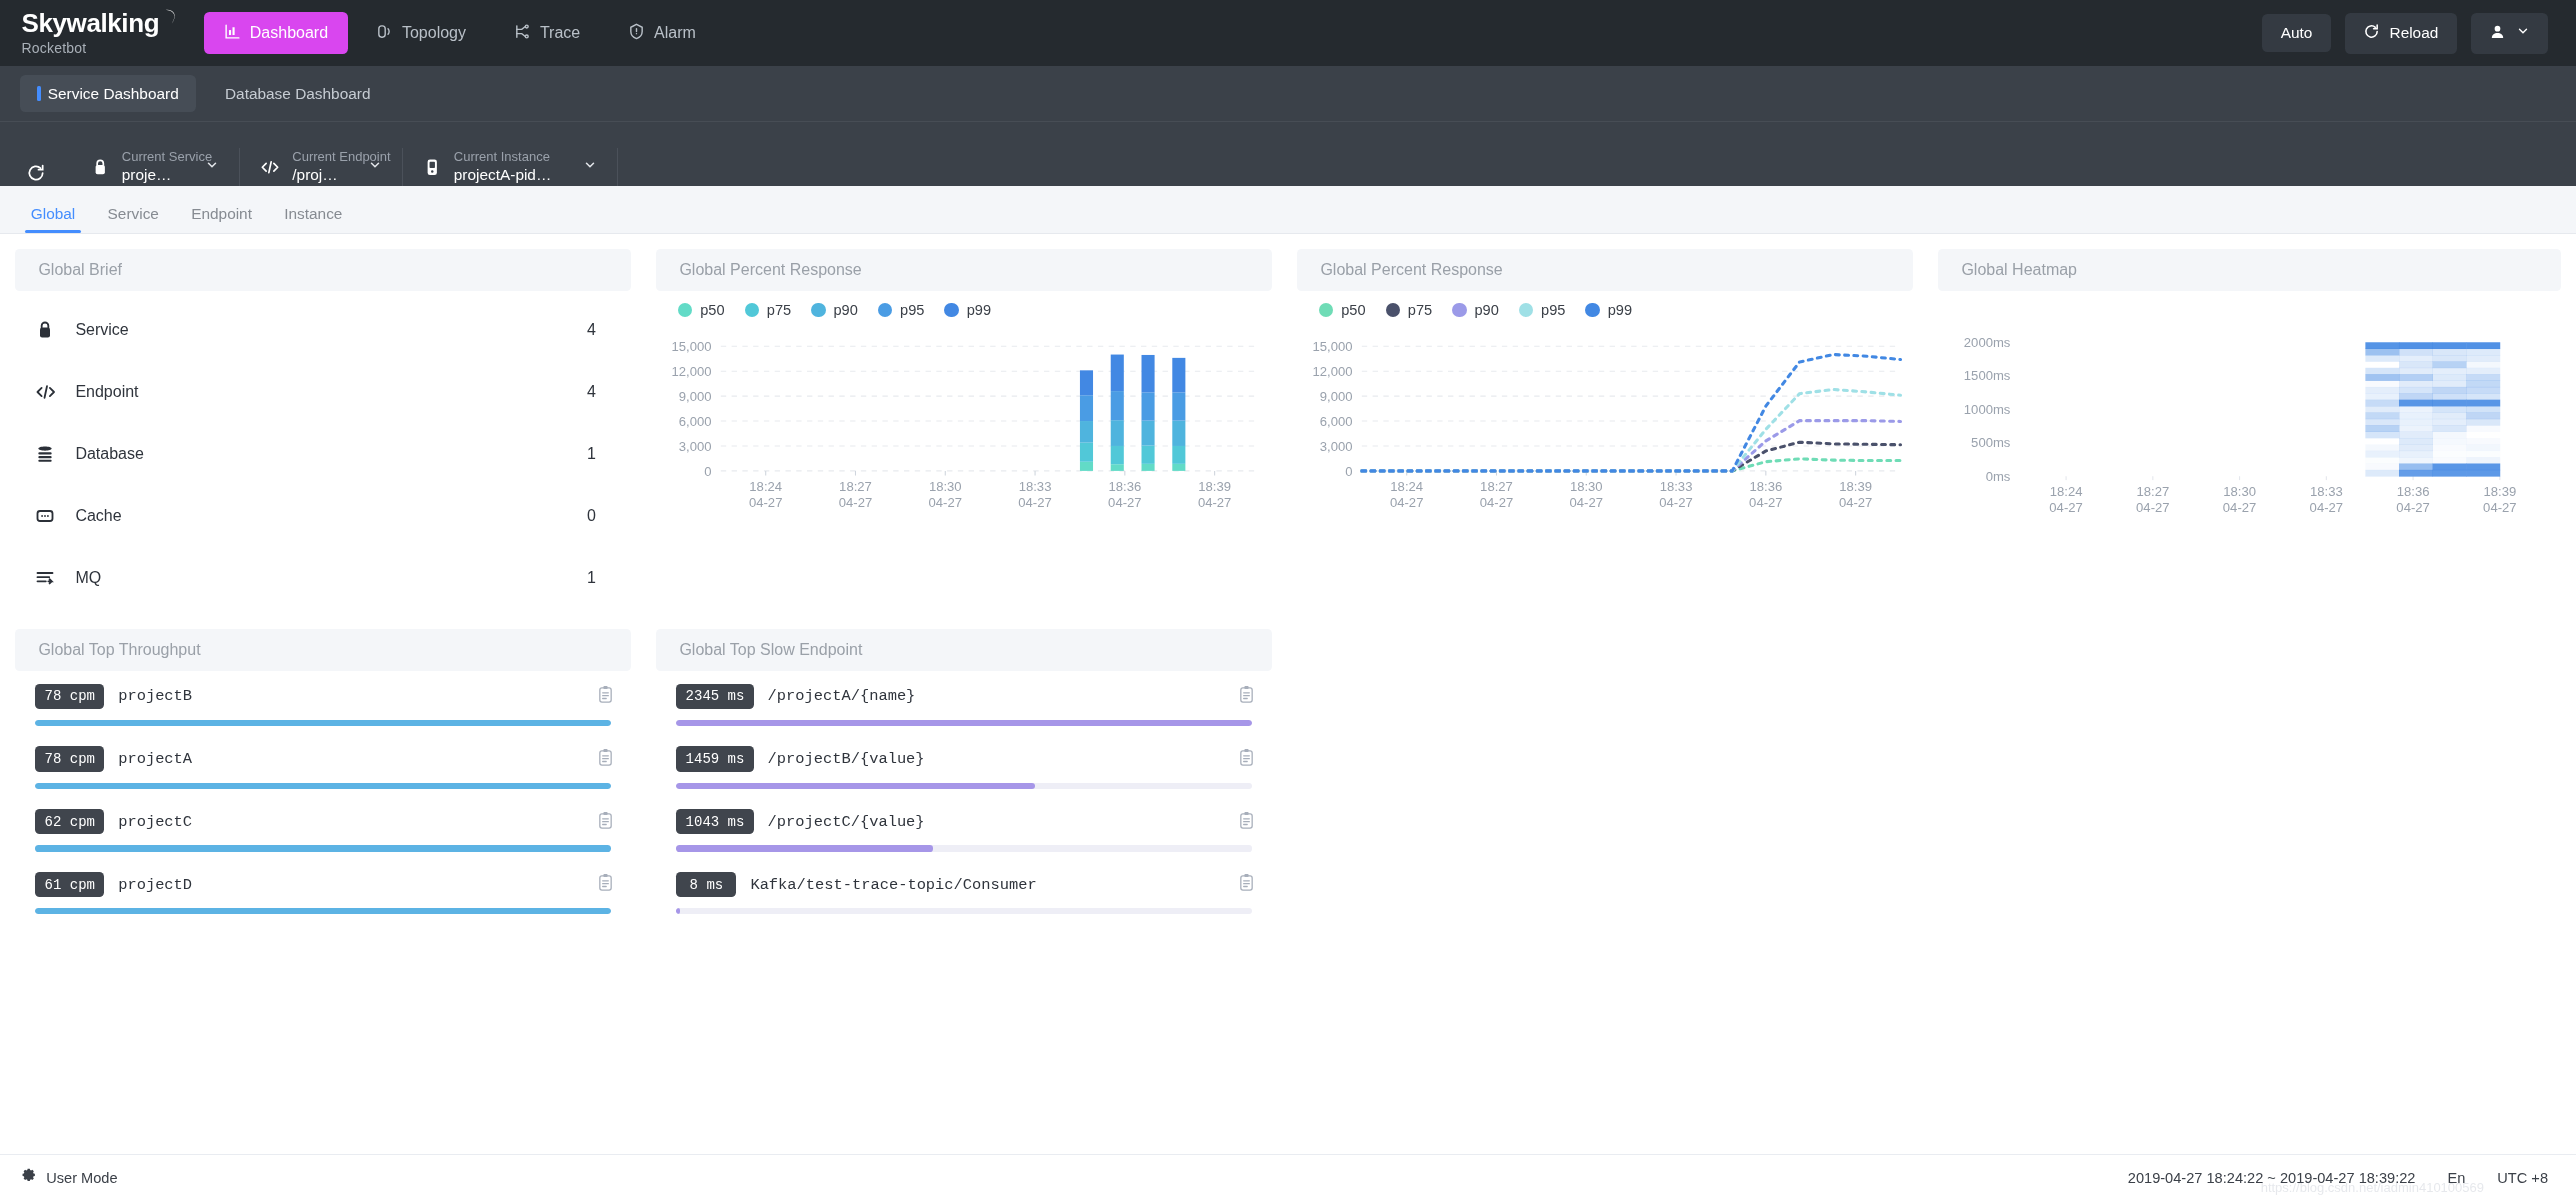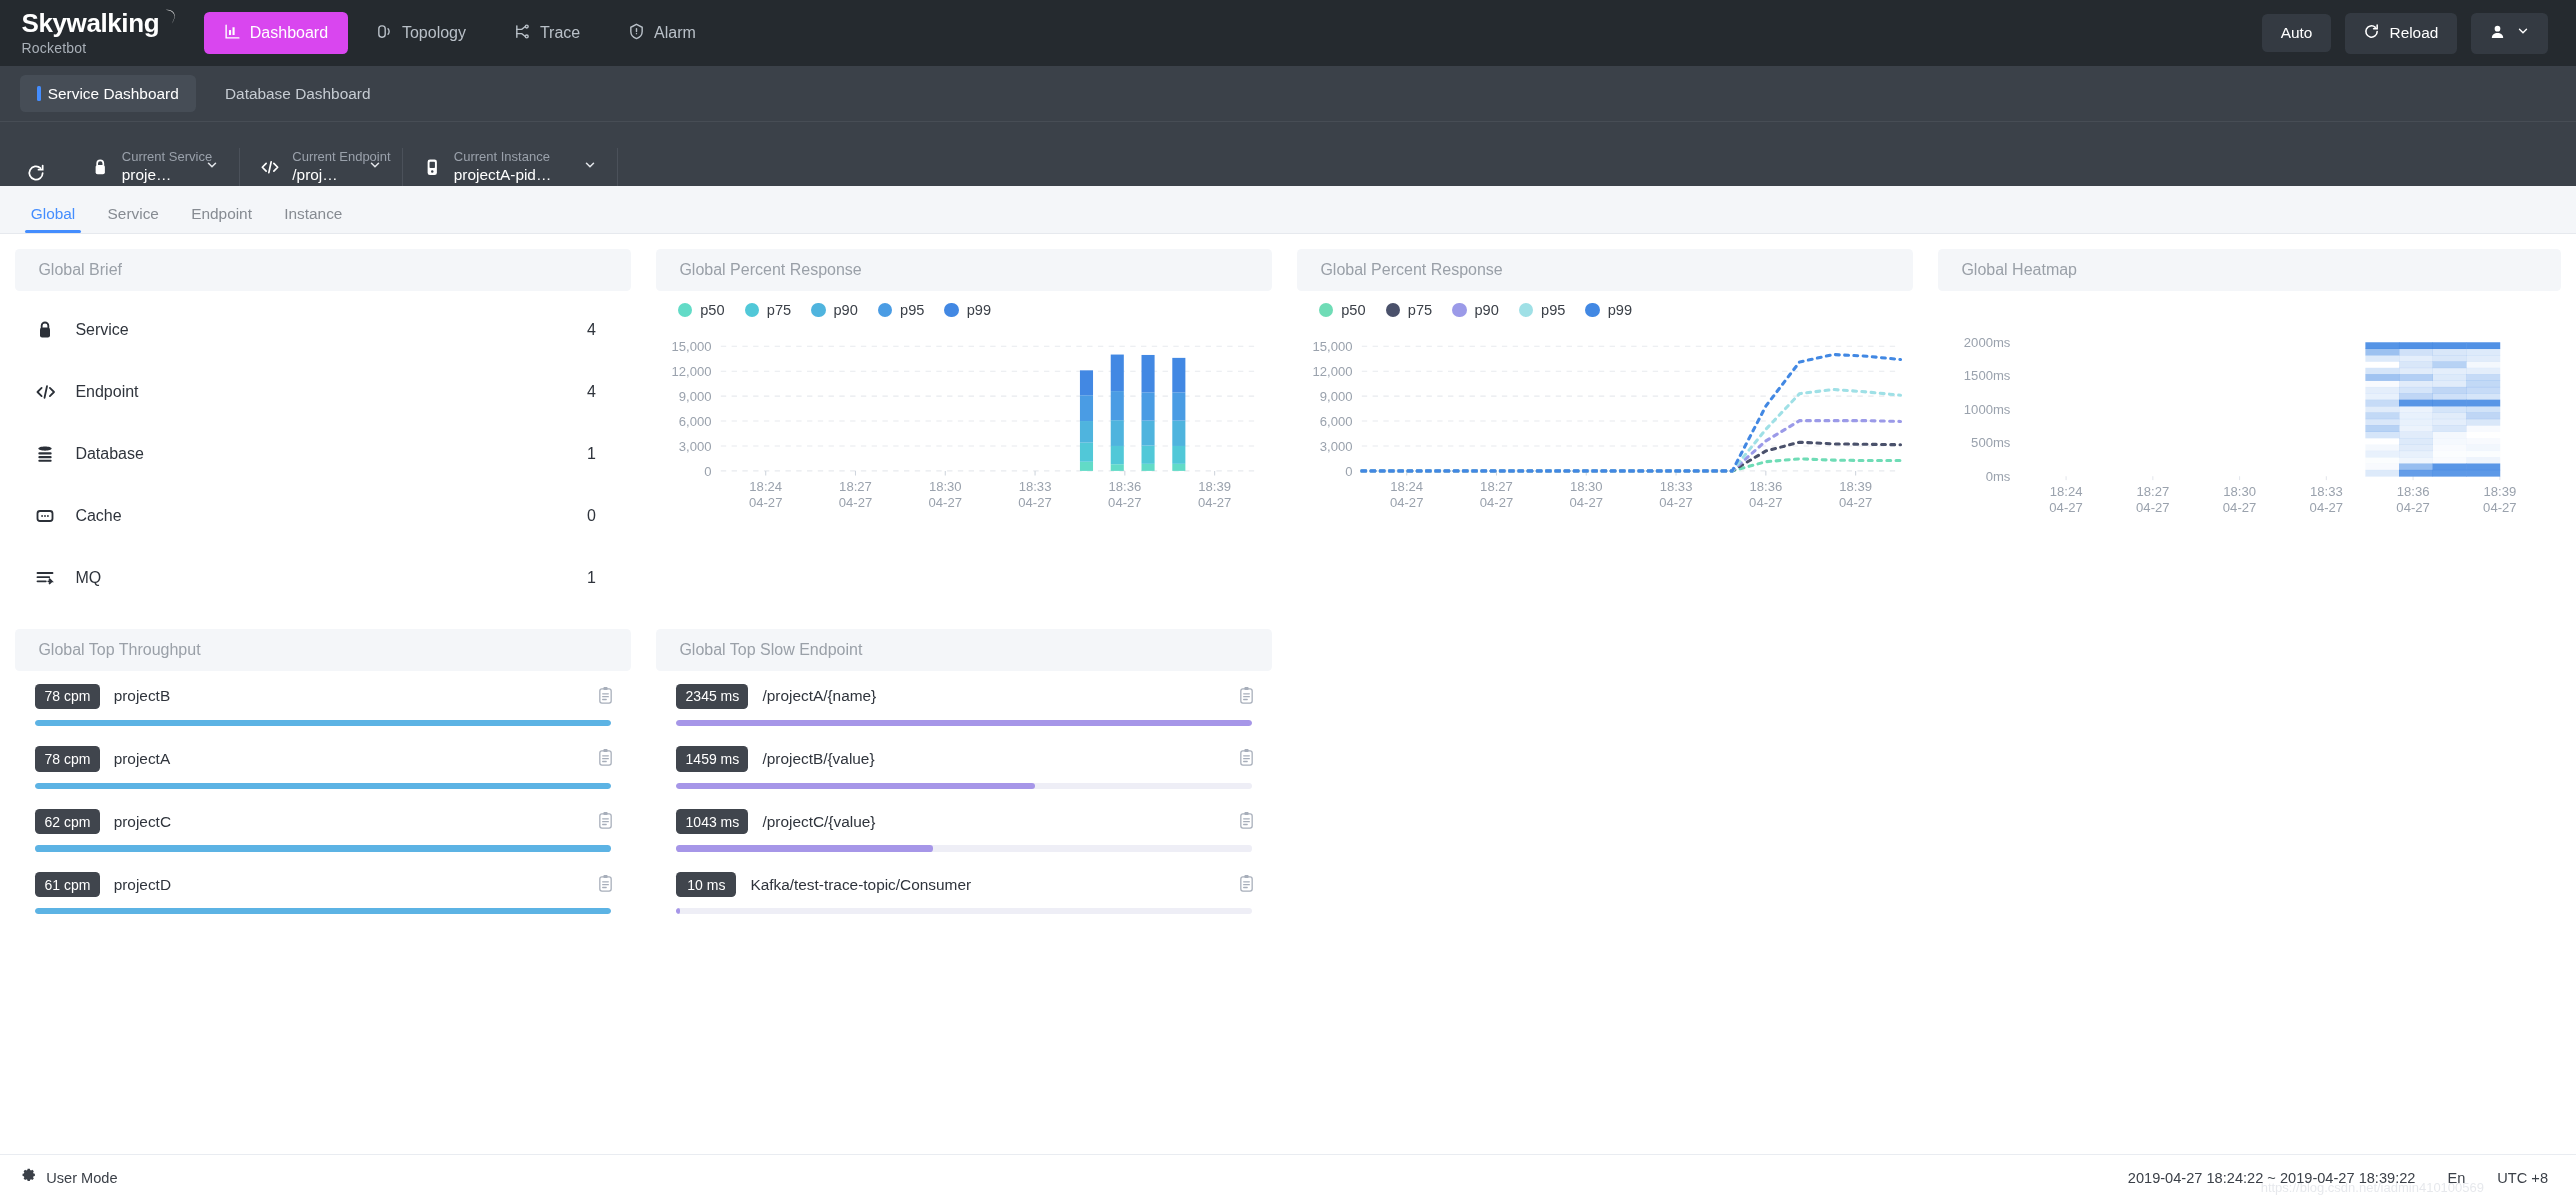--- a/index.html
+++ b/index.html
@@ -121,21 +121,21 @@
   .brief-val { margin-left: auto; font-size: 16px; color: #2f343c; padding-right: 17px;}
 
   
   .legend { display: flex; align-items: center; gap: 20px; padding: 10.8px 0 0 21.5px; }
   .legend-item { display: flex; align-items: center; gap: 7.7px; }
   .legend-dot { width: 14.6px; height: 14.6px; border-radius: 50%; flex: none; }
   .legend-label { font-size: 14.6px; color: #3b4048; }
 
   .chartbox { position: relative; height: 177px; margin-top: 18.5px; }
   .chartbox svg { display: block; }
-  .toprow-line { display: flex; align-items: center; padding: 0 17px 0 20px; height: 35px; }
+  .toprow-line { display: flex; align-items: center; padding: 0 17px 0 20px; height: 35px; font-family: Liberation Mono, monospace; }
   .chip {
     background: #40454d; color: #ffffff; border-radius: 4.6px;
     font-size: 14px; padding: 4.6px 9.2px; min-width: 60px; text-align: center;
     white-space: nowrap; flex: none;
   }
   .toprow-name { font-size: 15.4px; color: #2f343c; margin-left: 14px; white-space: nowrap; }
   .copy-ico { margin-left: auto; flex: none; cursor: pointer; }
   .bar-track {
     height: 6.2px; border-radius: 3.1px; background: #eeeef6; margin: 6.2px 20px 0 20px;
     overflow: hidden;
@@ -771,21 +771,21 @@
                     <rect x="9" y="1.5" width="6" height="4" rx="1.4" fill="#a7aeba" stroke="none"></rect>
                     <path d="M8 11h8M8 15h8M8 19h5" stroke-linecap="round"></path>
                   </svg></span>
               </div>
               <div class="bar-track">
                 <div class="bar-fill" style="width: 44.5%; background: rgb(166, 150, 232);"></div>
               </div>
             </div>
             <div class="top-item">
               <div class="toprow-line">
-                <span class="chip">10 ms</span>
+                <span class="chip">8 ms</span>
                 <span class="toprow-name">Kafka/test-trace-topic/Consumer</span>
                 <span class="copy-ico"><svg width="17" height="18.5" viewBox="0 0 24 26" fill="none" stroke="#a7aeba" stroke-width="1.8">
                     <rect x="4" y="4" width="16" height="20" rx="3"></rect>
                     <rect x="9" y="1.5" width="6" height="4" rx="1.4" fill="#a7aeba" stroke="none"></rect>
                     <path d="M8 11h8M8 15h8M8 19h5" stroke-linecap="round"></path>
                   </svg></span>
               </div>
               <div class="bar-track">
                 <div class="bar-fill" style="width: 0.7%; background: rgb(166, 150, 232);"></div>
               </div>

